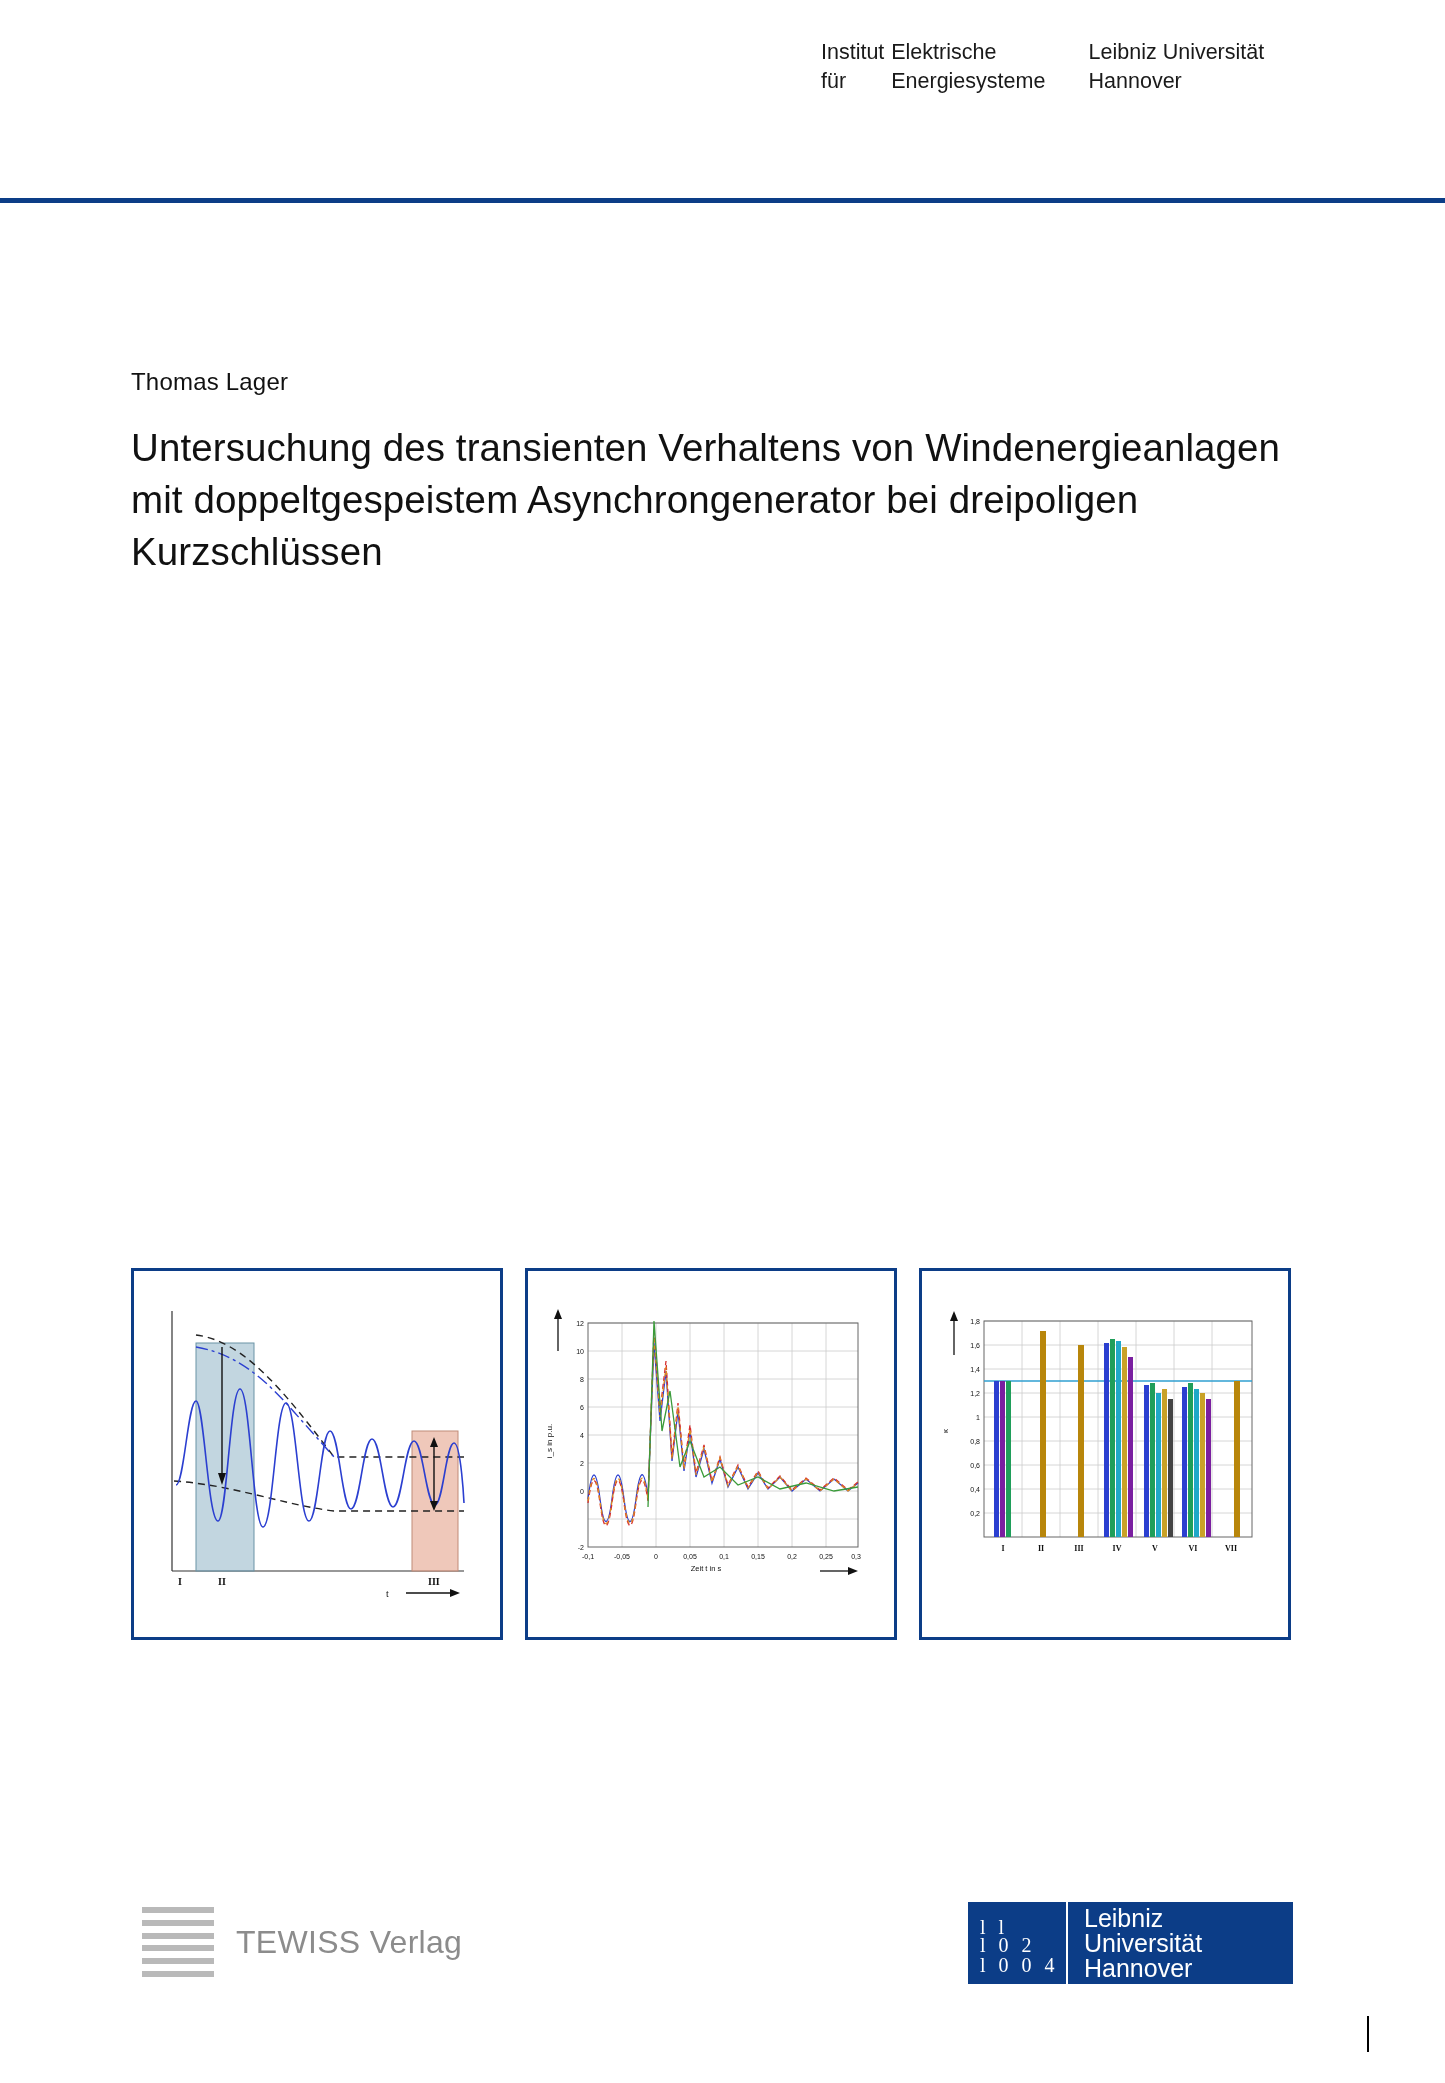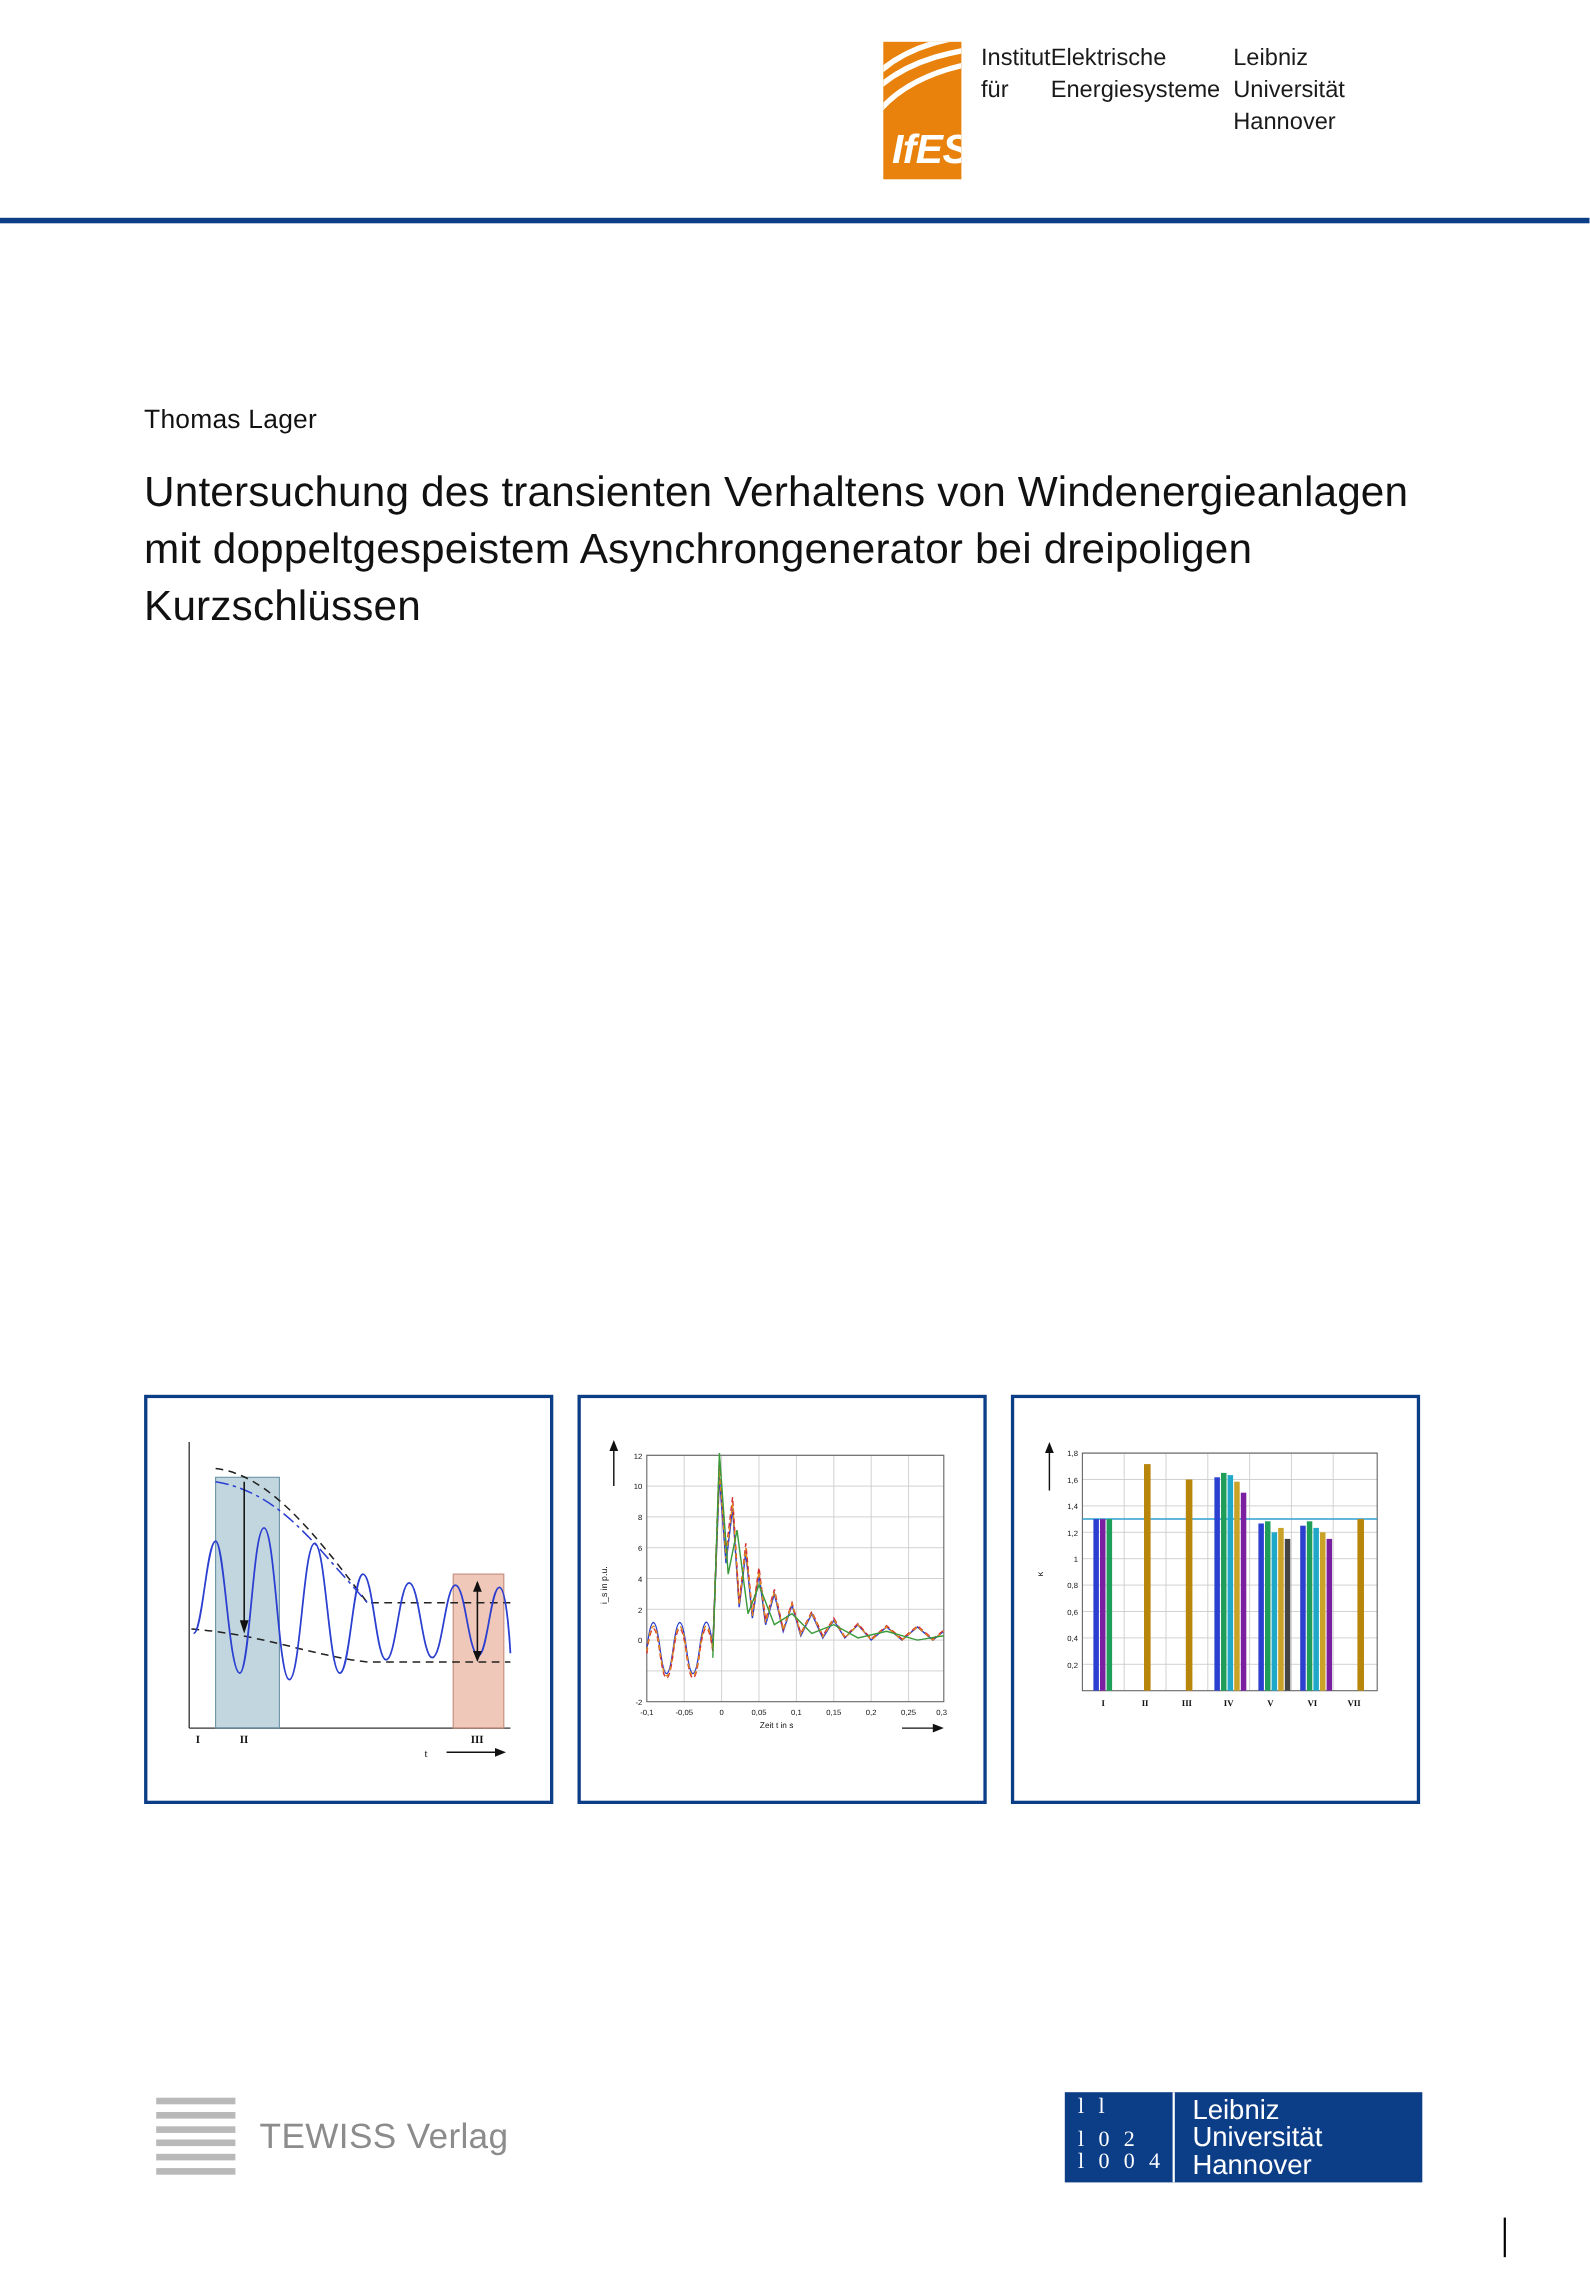--- a/index.html
+++ b/index.html
@@ -161,21 +161,21 @@
   .luh-code {
     width: 100px;
     height: 100%;
     position: relative;
     border-right: 2px solid #ffffff;
     box-sizing: border-box;
   }
   .luh-code .codegrid {
     position: absolute;
     left: 12px;
-    top: 4px;
+    top: 16px;
     font-family: "Liberation Serif", serif;
     font-size: 20px;
     line-height: 19px;
     letter-spacing: 4px;
   }
   .luh-words {
     padding-left: 16px;
     font-size: 25px;
     line-height: 25px;
   }
@@ -186,28 +186,20 @@
     top: 2016px;
     width: 2px;
     height: 36px;
     background: #000000;
   }
 </style>
 </head>
 <body>
 
 <div class="header-logo">
-  <div class="logo-mark">
-    <svg class="swoosh" viewBox="0 0 150 80">
-      <path d="M0 54 C 30 10, 90 2, 150 0" stroke="#ffffff" stroke-width="5" fill="none"></path>
-      <path d="M0 66 C 32 24, 92 14, 150 12" stroke="#ffffff" stroke-width="5" fill="none"></path>
-      <path d="M10 78 C 40 38, 96 26, 150 24" stroke="#ffffff" stroke-width="5" fill="none"></path>
-    </svg>
-    <div class="ifes-text">IfES</div>
-  </div>
   <div class="logo-text">
     <div>Institut für</div>
     <div>Elektrische Energiesysteme</div>
     <div>Leibniz Universität Hannover</div>
   </div>
 </div>
 
 <div class="header-rule"></div>
 
 <div class="title-block">

